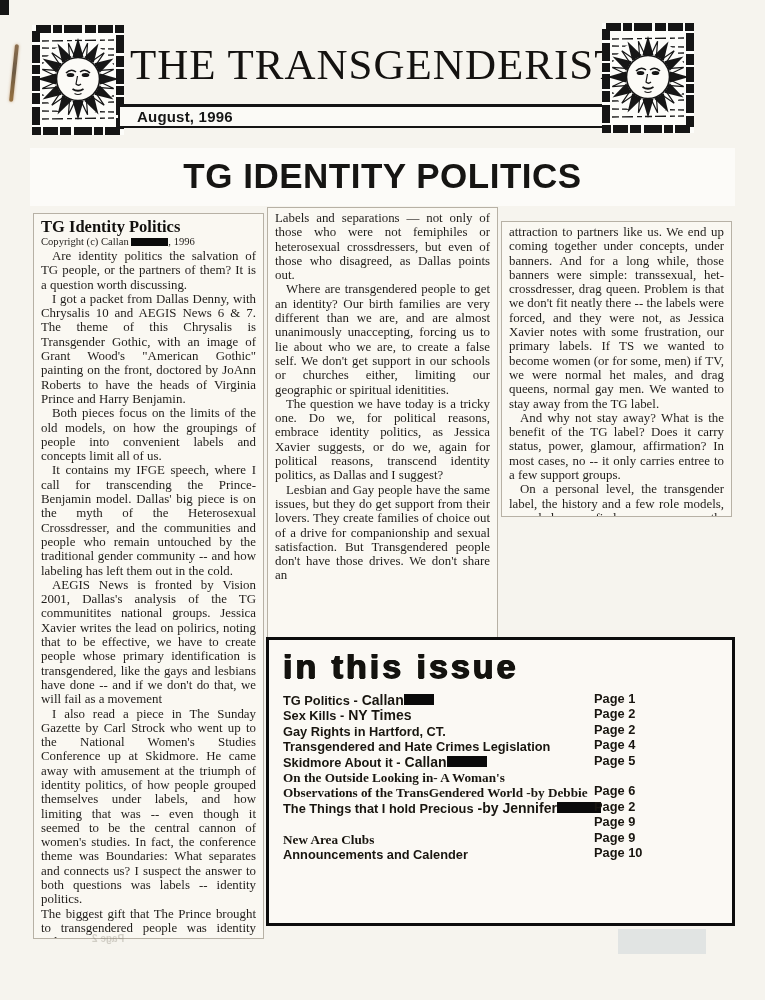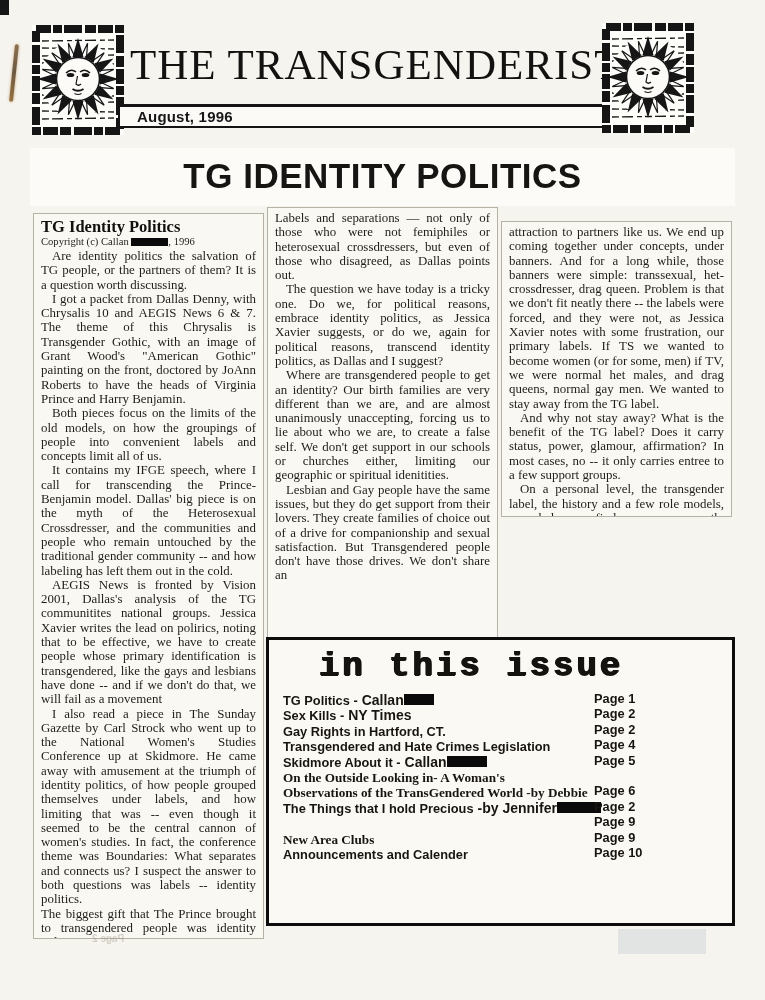--- a/index.html
+++ b/index.html
@@ -61,25 +61,24 @@
   .redact { display:inline-block; background:#0a0a0a; vertical-align:-1px; }
   .continued { text-align:left; font-style:italic; font-size:12.5px; margin-top:1px; }
 
   
   .issue-box {
     position:absolute; left:266px; top:637px; width:469px; height:289px;
     box-sizing:border-box; border:3px solid #0c0c0c; background:#fbf9f4;
     padding:6px 14px 0 14px;
   }
   .issue-title {
-    font-family:Liberation Mono, monospace; font-weight:bold; font-size:34px;
+    font-family:Liberation Sans, sans-serif; font-weight:bold; font-size:34px;
     line-height:40px; letter-spacing:3px; color:#14130f; margin-bottom:5px;
     text-shadow:0.8px 0 currentColor, -0.8px 0 currentColor, 0 0.6px currentColor;
     white-space:nowrap;
-    margin-left:36px;
   }
   .issue-row { position:relative; height:15.4px; white-space:nowrap; }
   .it-sans  { font-family:"Liberation Sans", sans-serif;  font-weight:bold; font-size:12.8px; color:#18150f; }
   .it-serif { font-family:"Liberation Serif", serif;      font-weight:bold; font-size:13.2px; color:#18150f; }
   .it-sub   { font-family:"Liberation Sans", sans-serif;  font-weight:bold; font-size:14px;  color:#18150f; }
   .it-page  {
     position:absolute; left:311px; top:0;
     font-family:"Liberation Sans", sans-serif; font-weight:bold; font-size:12.8px; color:#18150f;
   }
   .issue-row .redact { height:11px; vertical-align:0; }
@@ -187,22 +186,22 @@
     <p>I got a packet from Dallas Denny, with Chrysalis 10 and AEGIS News 6 &amp; 7. The theme of this Chrysalis is Transgender Gothic, with an image of Grant Wood's "American Gothic" painting on the front, doctored by JoAnn Roberts to have the heads of Virginia Prince and Harry Benjamin.</p>
     <p>Both pieces focus on the limits of the old models, on how the groupings of people into convenient labels and concepts limit all of us.</p>
     <p>It contains my IFGE speech, where I call for transcending the Prince-Benjamin model.  Dallas' big piece is on the myth of the Heterosexual Crossdresser, and the communities and people who remain untouched by the traditional gender community -- and how labeling has left them out in the cold.</p>
     <p>AEGIS News is fronted by Vision 2001, Dallas's analysis of the TG communitites national groups.  Jessica Xavier writes the lead on polirics, noting that to be effective, we have to create people whose primary identification is transgendered, like the gays and lesbians have done -- and if we don't do that, we will fail as a movement</p>
     <p>I also read a piece in The Sunday Gazette by Carl Strock who went up to the National Women's Studies Conference up at Skidmore.  He came away with amusement at the triumph of identity politics, of how people grouped themselves under labels, and how limiting that was -- even though it seemed to be the central cannon of women's studies.  In fact, the conference theme was Boundaries: What separates and connects us?  I suspect the answer to both questions was labels -- identity politics.</p>
     <p class="noindent">The biggest gift that The Prince brought to transgendered people was identity politics.</p>
   </div>
 
   <div class="col" id="col2">
     <p class="noindent">Labels and separations — not only of those who were not femiphiles or heterosexual crossdressers, but even of those who disagreed, as Dallas points out.</p>
+    <p>Where are transgendered people to get an identity?  Our birth families are very different than we are, and are almost unanimously unaccepting, forcing us to lie about who we are, to create a false self.  We don't get support in our schools or churches either, limiting our geographic or spiritual idenitities.</p>
     <p>The question we have today is a tricky one.  Do we, for political reasons, embrace identity politics, as Jessica Xavier suggests, or do we, again for political reasons, transcend identity politics, as Dallas and I suggest?</p>
-    <p>Where are transgendered people to get an identity?  Our birth families are very different than we are, and are almost unanimously unaccepting, forcing us to lie about who we are, to create a false self.  We don't get support in our schools or churches either, limiting our geographic or spiritual idenitities.</p>
     <p>Lesbian and Gay people have the same issues, but they do get support from their lovers.  They create families of choice out of a drive for companionship and sexual satisfaction.  But Transgendered people don't have those drives.  We don't share an</p>
   </div>
 
   <div class="col" id="col3">
     <p class="noindent">attraction to partners like us. We end up coming together under concepts, under banners.  And for a long while, those banners were simple: transsexual, het-crossdresser, drag queen.  Problem is that we don't fit neatly there -- the labels were forced, and they were not, as Jessica Xavier notes with some frustration, our primary labels. If TS we wanted to become women (or for some, men) if TV, we were normal het males, and drag queens, normal gay men. We wanted to stay away from the TG label.</p>
     <p>And why not stay away?  What is the benefit of the TG label?  Does it carry status, power, glamour, affirmation?  In most cases, no -- it only carries entree to a few support groups.</p>
     <p>On a personal level, the transgender label, the history and a few role models, can help us find our own worth, transcend our own shame.  But after all is said and done, we have to live inside of a community, and</p>
     <div class="continued">(Continued on page 4)</div>
   </div>
 

